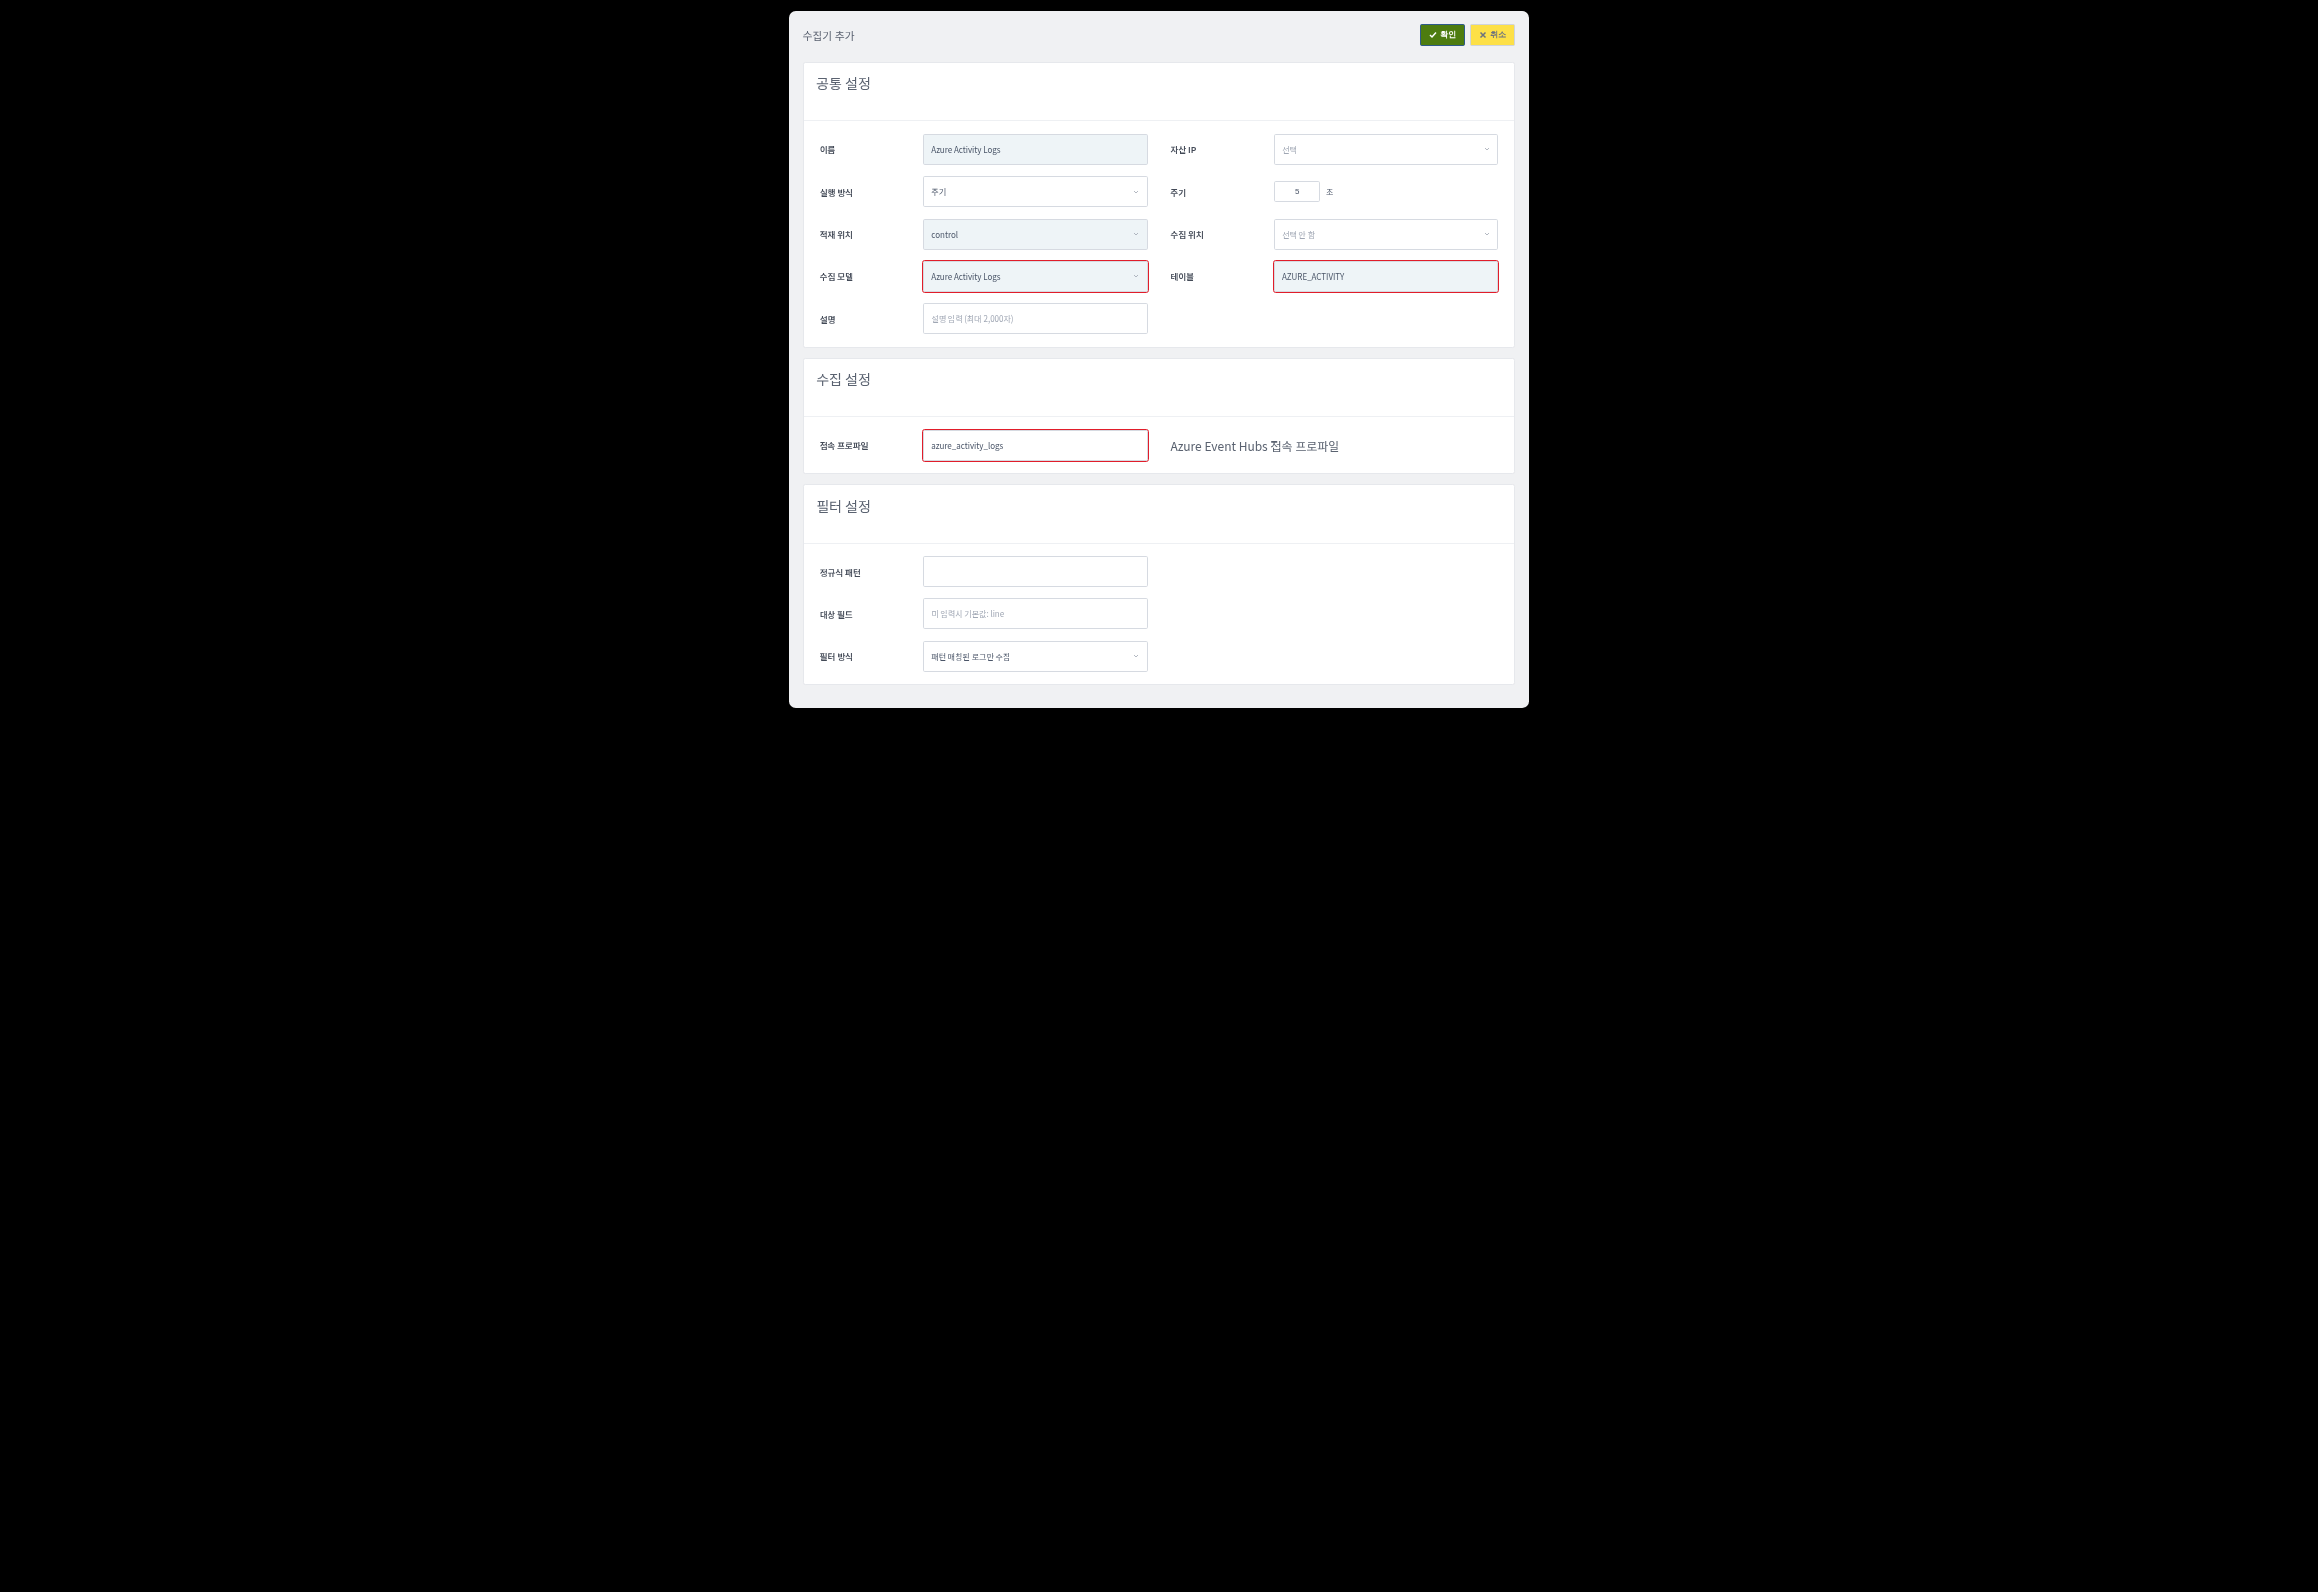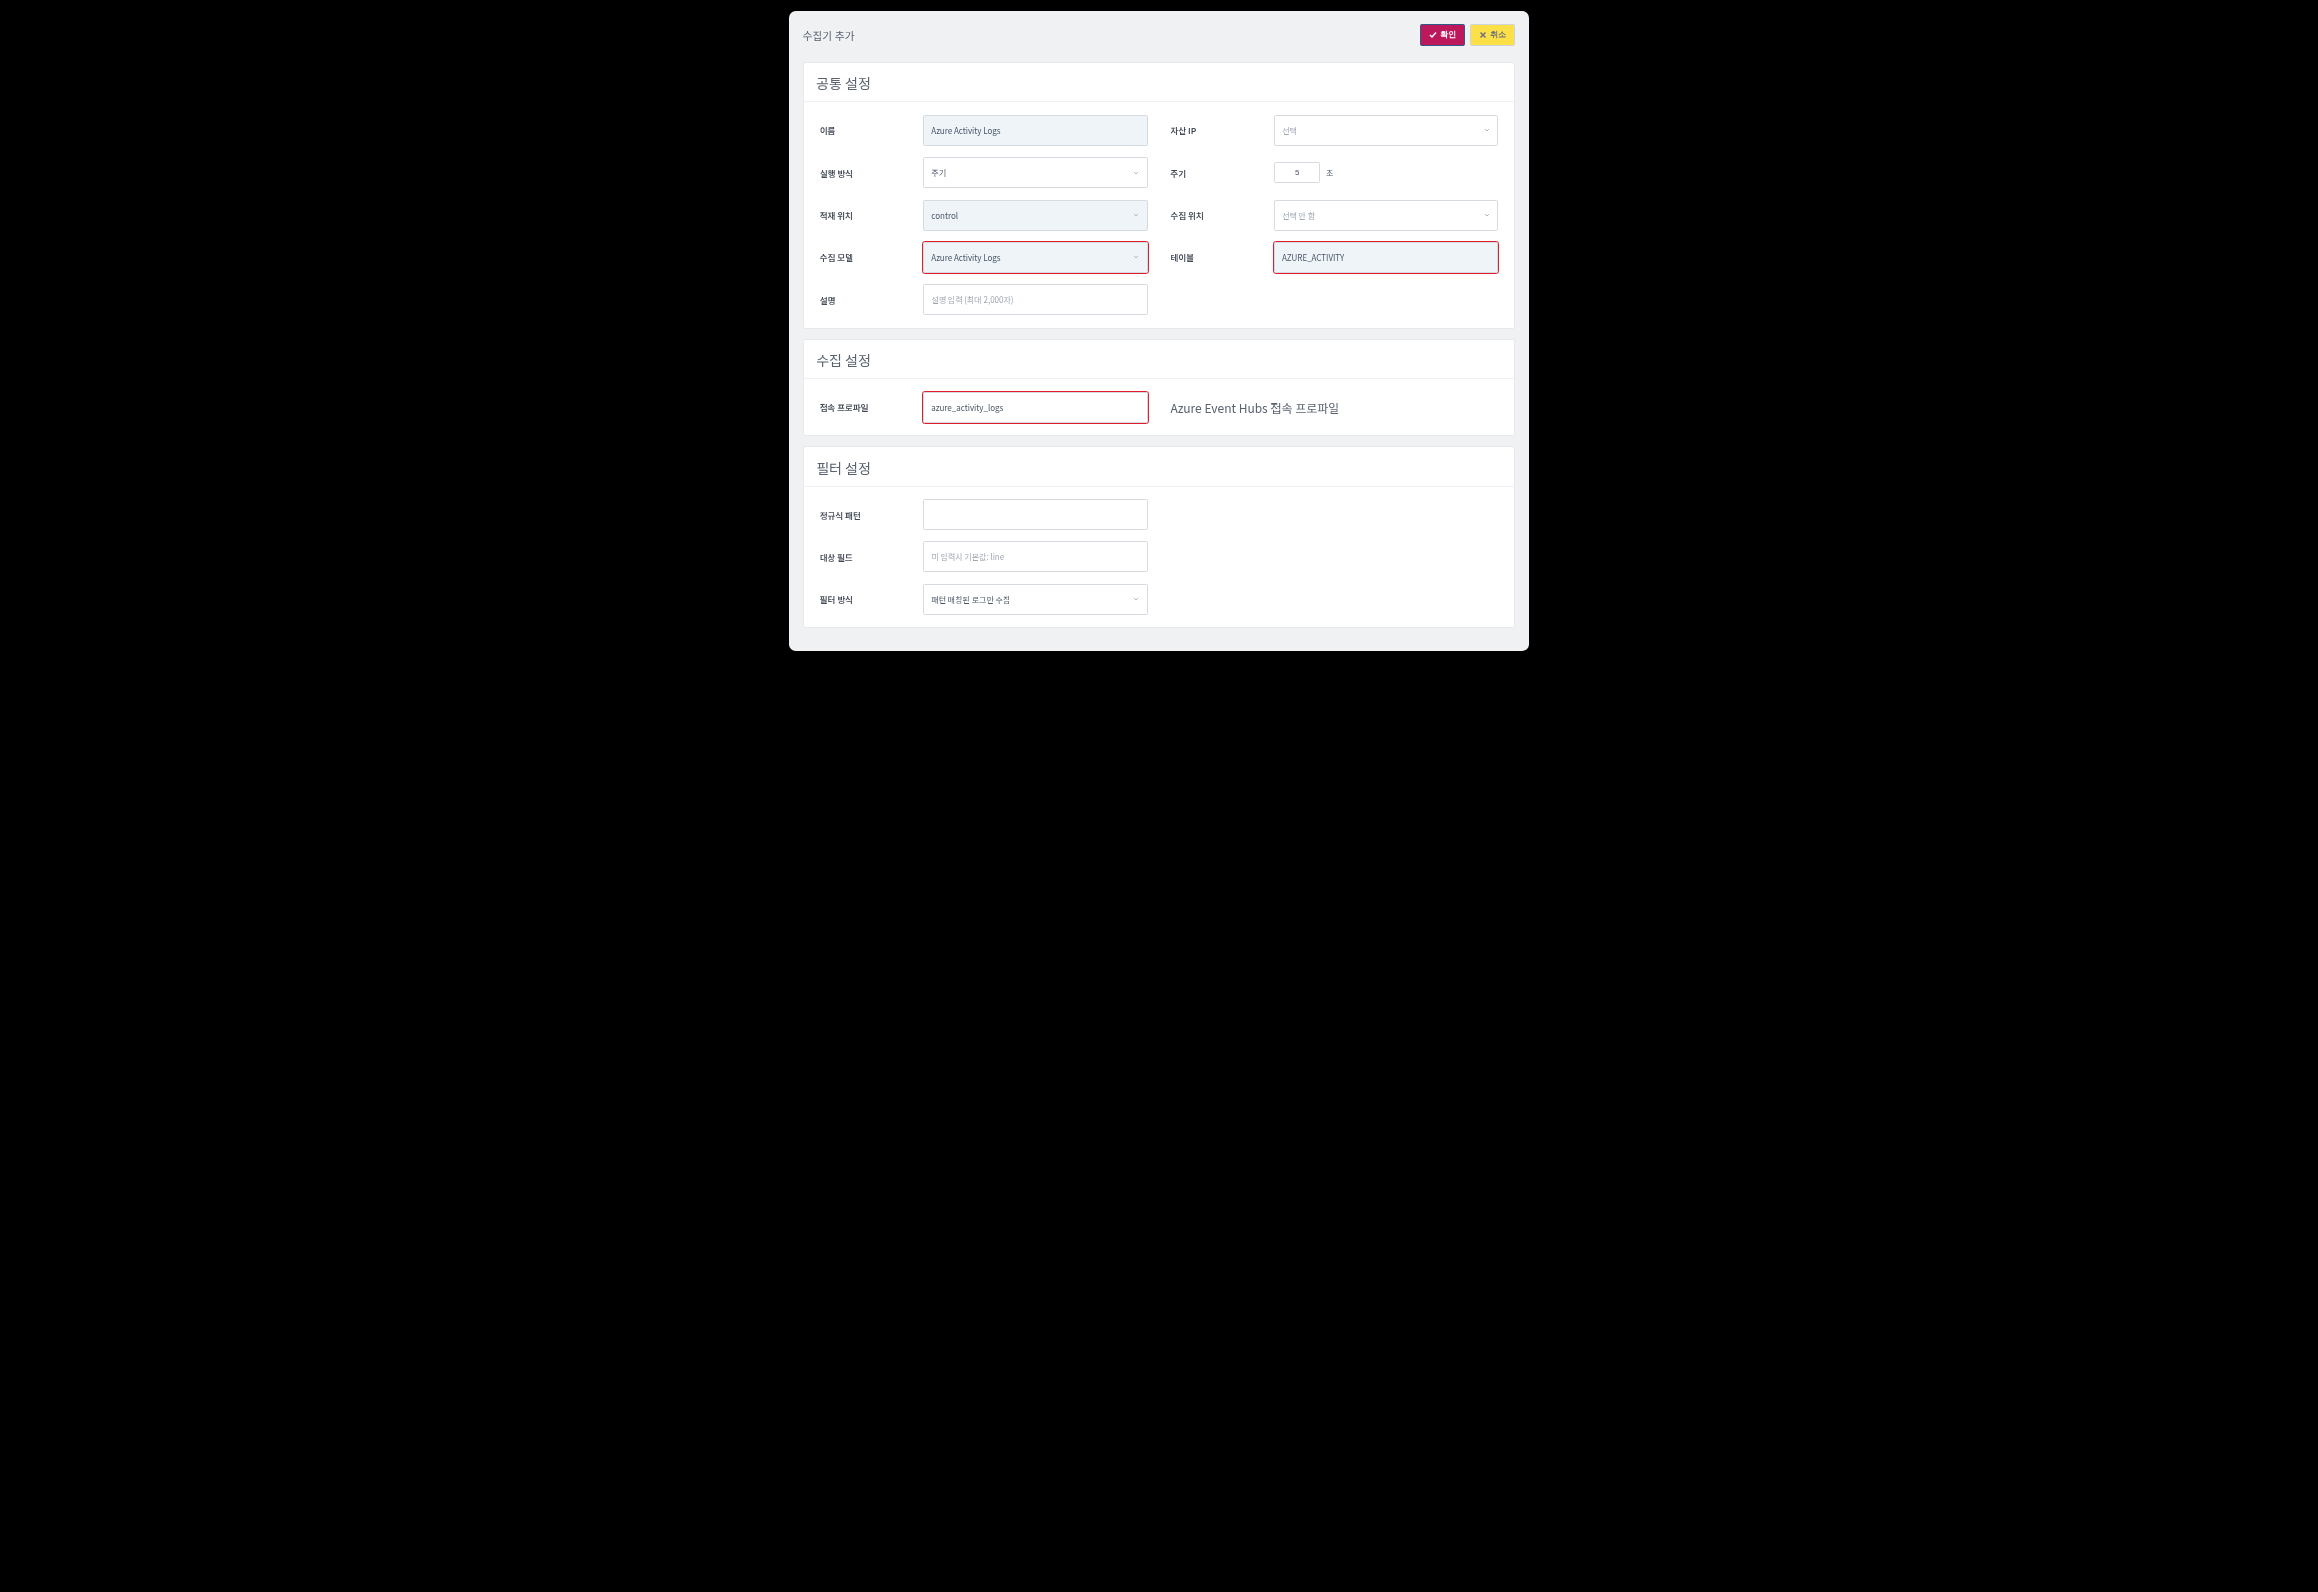--- a/index.html
+++ b/index.html
@@ -38,21 +38,21 @@
     padding: 4.6px 8px;
     border-radius: 1.7px;
     font-size: 8px;
     font-weight: 600;
     cursor: pointer;
     border: 0.6px solid #cfd4dc;
     background: #fde047;
     color: #6b7280;
   }
   .btn-primary {
-    background: #be185d;
+    background: #4d7c0f;
     border-color: #2e5a8a;
     color: #fff;
     text-align: right;
   }
   .btn svg { width: 8px; height: 8px; }
 
   .panel {
     background: #fff;
     border-radius: 2.3px;
     border: 0.6px solid #e6e8ec;
@@ -60,20 +60,21 @@
   }
   .panel-header {
     padding: 10.2px 12.5px 8px;
     font-size: 14px;
     color: #5a6270;
     font-weight: 400;
   }
   .panel-body {
     border-top: 0.6px solid #eef0f3;
     padding: 12.5px 16px;
+    margin-top: 19px;
   }
 
   .form-row-wrap {
     display: grid;
     grid-template-columns: 1fr 1fr;
     column-gap: 23px;
     row-gap: 11.4px;
   }
   .form-row {
     display: grid;

